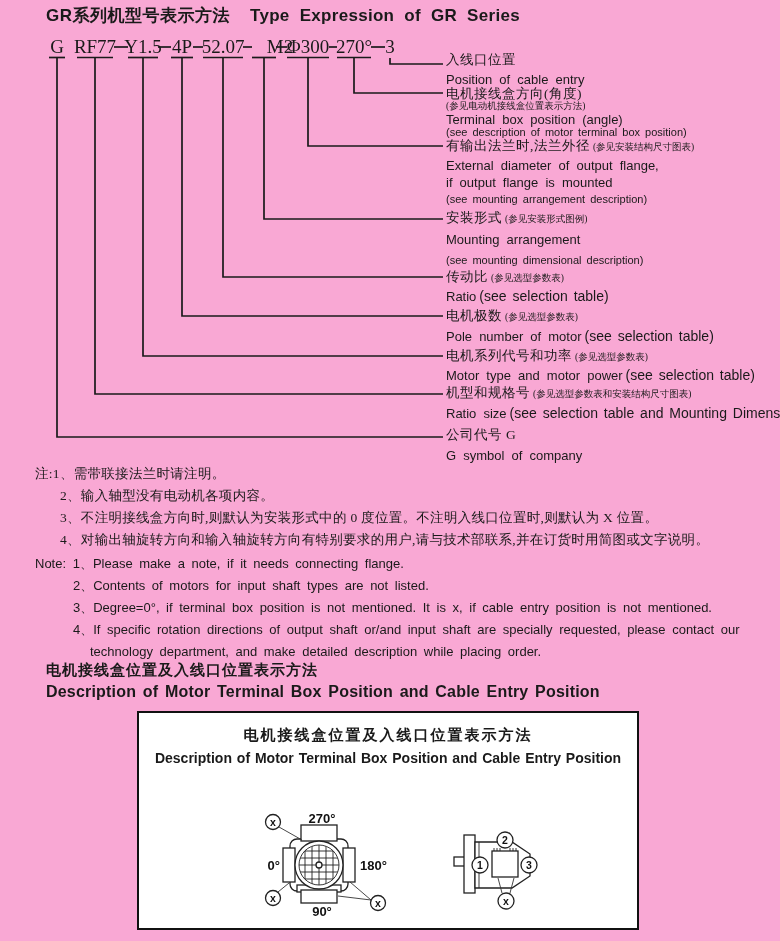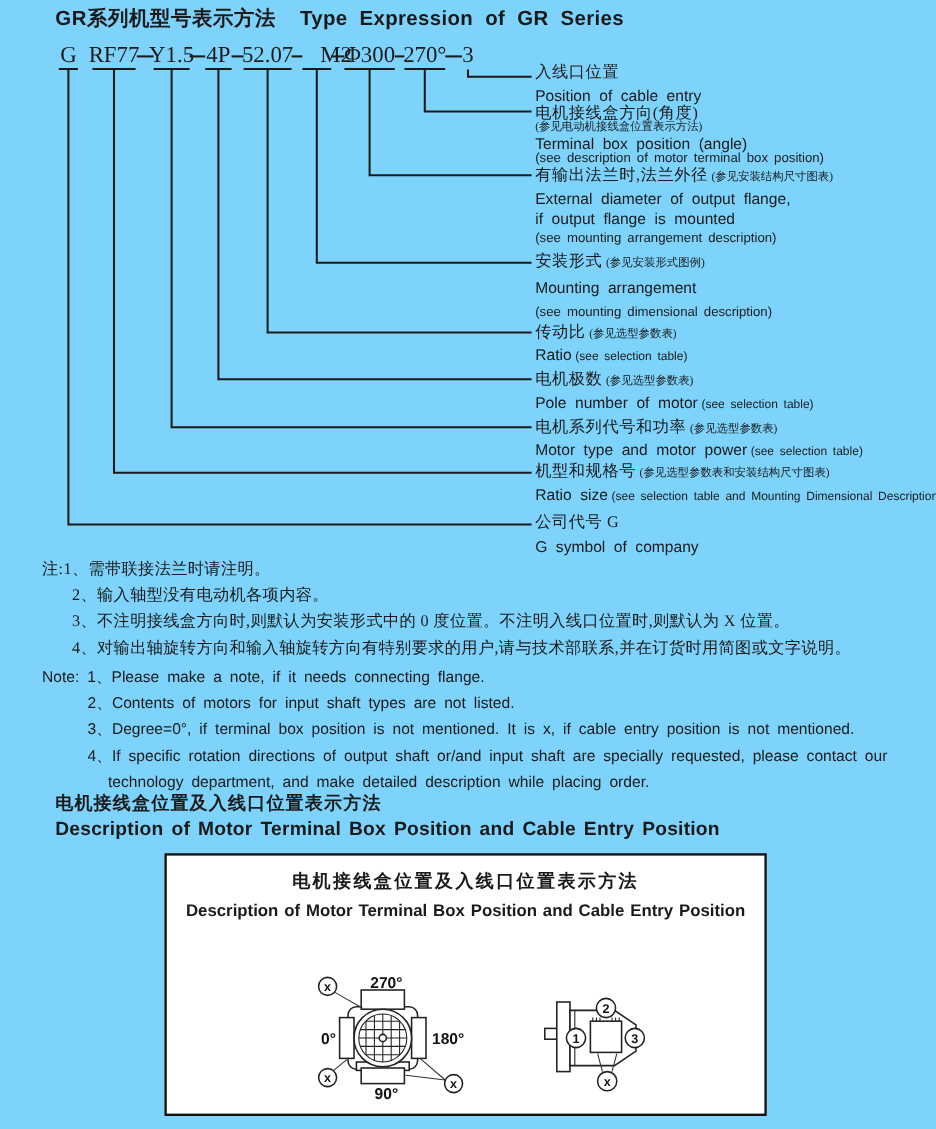--- a/index.html
+++ b/index.html
@@ -1,36 +1,36 @@
 <!DOCTYPE html>
 <html><head>
 <meta charset="utf-8">
 <style>
   html,body{margin:0;padding:0;background:#ffffff;}
-  .page{position:relative;width:780px;height:941px;background:#7dd3fc;overflow:hidden;
+  .page{position:relative;width:780px;height:941px;background:#f9a8d4;overflow:hidden;
         font-family:"Liberation Sans",sans-serif;color:#1a1a1a;}
 
   
   .page-title{position:absolute;left:46px;top:4px;font-weight:bold;font-size:17px;white-space:nowrap;letter-spacing:.5px;}
   .page-title .en-part{margin-left:20px;word-spacing:5px;letter-spacing:.3px;}
 
   
   .codeseg{position:absolute;top:36px;transform:translateX(-50%);
            font-family:"Liberation Serif",serif;font-size:19px;white-space:nowrap;}
 
   svg.layer{position:absolute;left:0;top:0;}
 
   
   .tl{position:absolute;left:446px;white-space:nowrap;line-height:1;}
   .tl .sub{margin-left:3px;}
   .tl.cn{font-family:"Liberation Serif",serif;font-size:13.5px;letter-spacing:.5px;}
   .tl.cn .sub{font-size:9.5px;letter-spacing:0;}
   .tl.cnsub{font-family:"Liberation Serif",serif;font-size:9.5px;}
   .tl.en{font-size:13px;word-spacing:3.5px;}
-  .tl.en .sub{font-size:10px;word-spacing:2px;}
+  .tl.en .sub{font-size:14px;word-spacing:2px;}
   .tl.ensub{font-size:11px;word-spacing:2px;}
 
   
   .note{position:absolute;white-space:nowrap;line-height:1;}
   .note.cn{font-family:"Liberation Serif",serif;font-size:13.5px;letter-spacing:.3px;}
   .note.en{font-size:13px;word-spacing:3px;}
 
   
   .sec{position:absolute;left:46px;font-weight:bold;white-space:nowrap;line-height:1;}
   .sec.cn{font-size:15px;letter-spacing:1px;}

